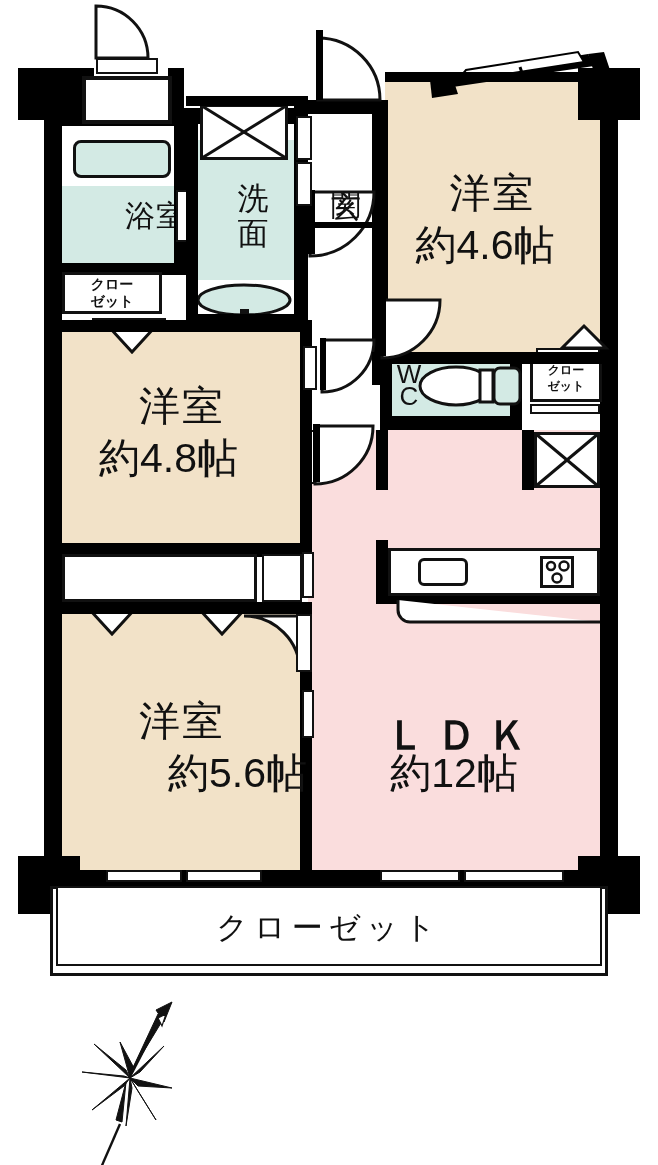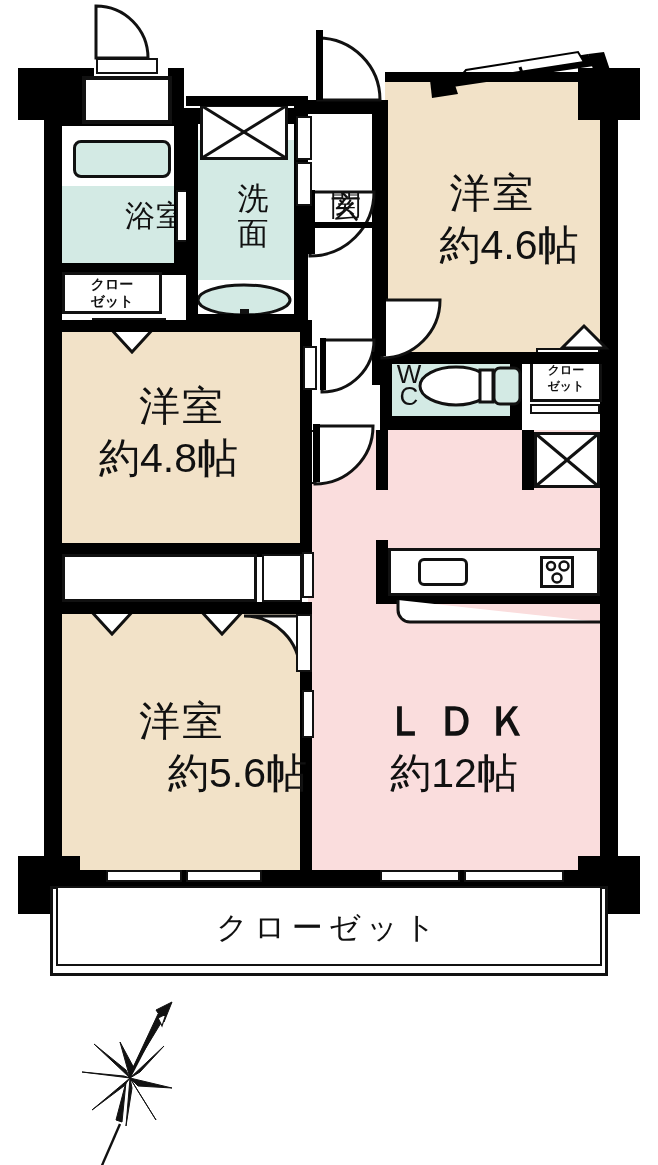--- a/index.html
+++ b/index.html
@@ -15,21 +15,21 @@
   
   .wall{position:absolute;background:#000000;}
   .pillar{position:absolute;background:#000000;}
   
   .box{position:absolute;box-sizing:border-box;border:3px solid #111;background:#ffffff;}
   .box-thin{position:absolute;box-sizing:border-box;border:2px solid #111;background:#ffffff;}
   
   .lbl{position:absolute;color:#111;text-align:center;line-height:1.05;white-space:nowrap;}
   .room-name{font-size:41px;letter-spacing:2px;font-weight:400;}
   .room-size{font-size:41px;letter-spacing:0px;font-weight:400;}
-  .ldk-name{font-size:41px;letter-spacing:10px;font-weight:600;}
+  .ldk-name{font-size:41px;letter-spacing:10px;font-weight:600;margin-top:14px;}
   .small-lbl{font-size:14px;line-height:1.15;letter-spacing:0px;font-weight:600;}
   .mid-lbl{font-size:30px;letter-spacing:1px;margin-left:34px;}
   .mb-lbl{font-size:36px;font-weight:700;letter-spacing:4px;}
   .wc-lbl{font-size:26px;font-weight:500;line-height:0.86;}
   .vert{writing-mode:vertical-rl;text-orientation:upright;font-size:30px;letter-spacing:1px;}
   .balc-lbl{font-size:31px;letter-spacing:6px;}
   svg{position:absolute;overflow:visible;}
 </style>
 </head>
 <body>
@@ -199,21 +199,21 @@
 
   <div class="box" style="left:534px;top:432px;width:66px;height:56px;border-width:3px;"></div>
   <svg width="66" height="56" style="left:534px;top:432px;">
     <line x1="2" y1="2" x2="64" y2="54" stroke="#111" stroke-width="3"></line>
     <line x1="64" y1="2" x2="2" y2="54" stroke="#111" stroke-width="3"></line>
   </svg>
   <div class="wall" style="left:522px;top:430px;width:12px;height:60px;"></div>
 
   <div class="wall" style="left:372px;top:352px;width:230px;height:12px;"></div>
   <div class="lbl room-name" style="left:385px;top:172px;width:215px;">洋室</div>
-  <div class="lbl room-size" style="left:394px;top:224px;width:230px;">約4.6帖</div>
+  <div class="lbl room-size" style="left:370px;top:224px;width:230px;">約4.6帖</div>
 
   <svg width="64" height="66" style="left:382px;top:300px;">
     <path d="M 0,0 L 0,58 A 58,58 0 0 0 58,0 Z" fill="#ffffff" stroke="#111" stroke-width="3"></path>
   </svg>
   <div class="wall" style="left:379px;top:298px;width:7px;height:58px;"></div>
 
   <div class="wall" style="left:300px;top:430px;width:12px;height:122px;"></div>
   <div class="wall" style="left:376px;top:430px;width:12px;height:60px;"></div>
   <div class="lbl ldk-name" style="left:316px;top:700px;width:292px;">ＬＤＫ</div>
   <div class="lbl room-size" style="left:308px;top:752px;width:292px;">約12帖</div>

